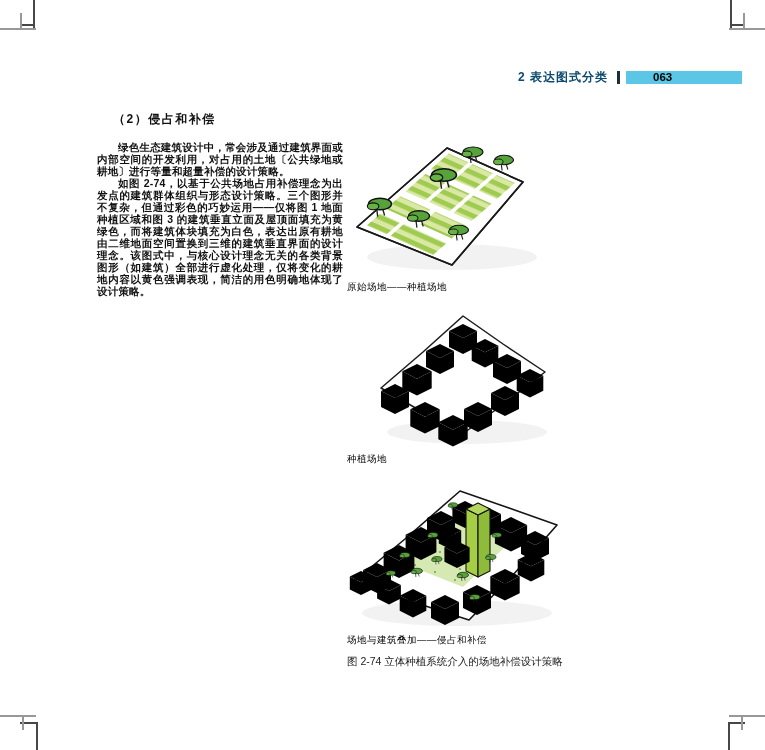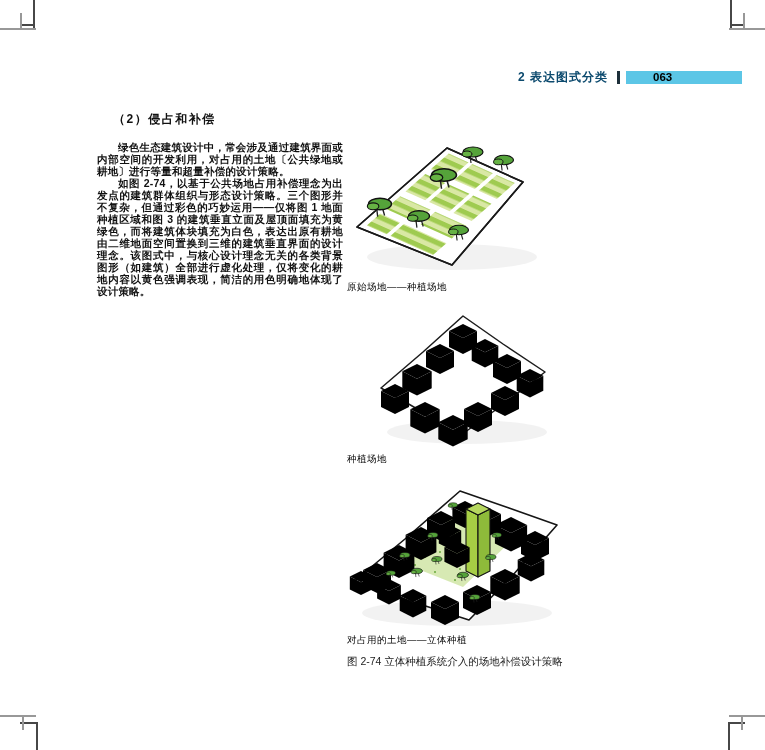--- a/index.html
+++ b/index.html
@@ -166,15 +166,15 @@
   <use href="#tr" transform="translate(92,82) scale(0.5)"></use>
   <use href="#tr" transform="translate(118,98) scale(0.55)"></use>
   <use href="#tr" transform="translate(146,80) scale(0.5)"></use>
   <use href="#tr" transform="translate(88,58) scale(0.5)"></use>
   <use href="#tr" transform="translate(60,78) scale(0.5)"></use>
   <use href="#tr" transform="translate(152,58) scale(0.45)"></use>
   <use href="#tr" transform="translate(46,96) scale(0.45)"></use>
   <use href="#tr" transform="translate(108,28) scale(0.45)"></use>
   <use href="#tr" transform="translate(130,120) scale(0.5)"></use>
 </svg>
-<div class="figcap" style="left:347px;top:634px">对占用的土地——立体种植</div>
+<div class="figcap" style="left:347px;top:634px">场地与建筑叠加——侵占和补偿</div>
 
 <div class="figmain">图 2-74  立体种植系统介入的场地补偿设计策略</div>
 
 </body></html>

